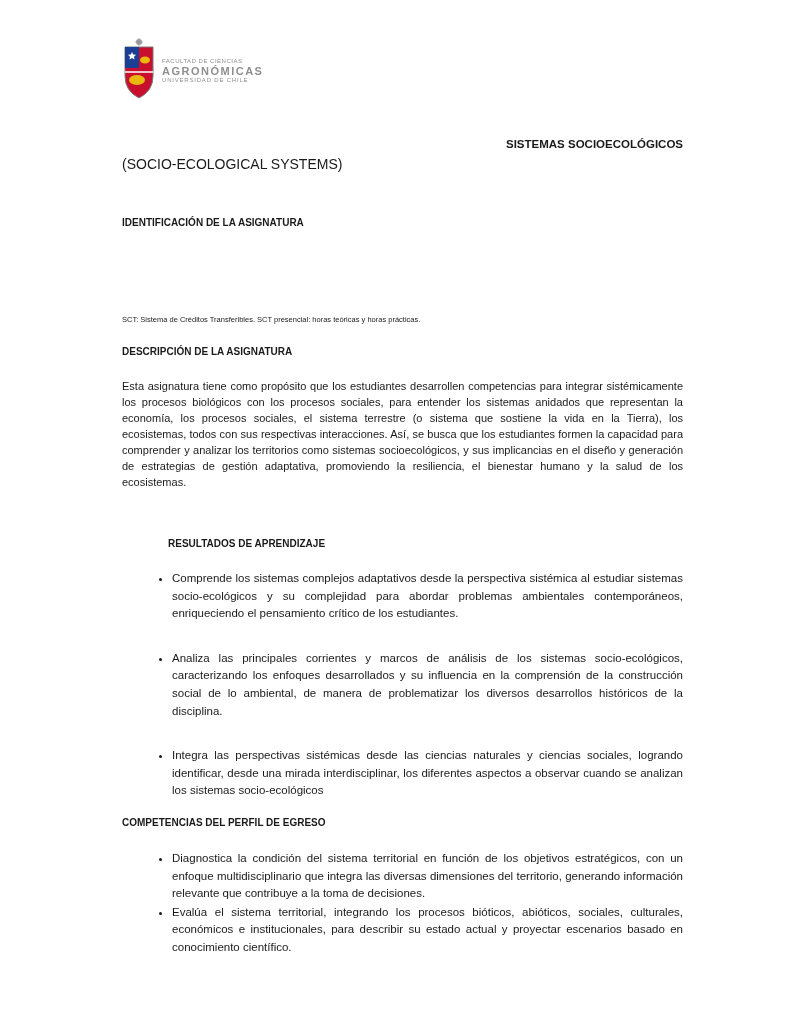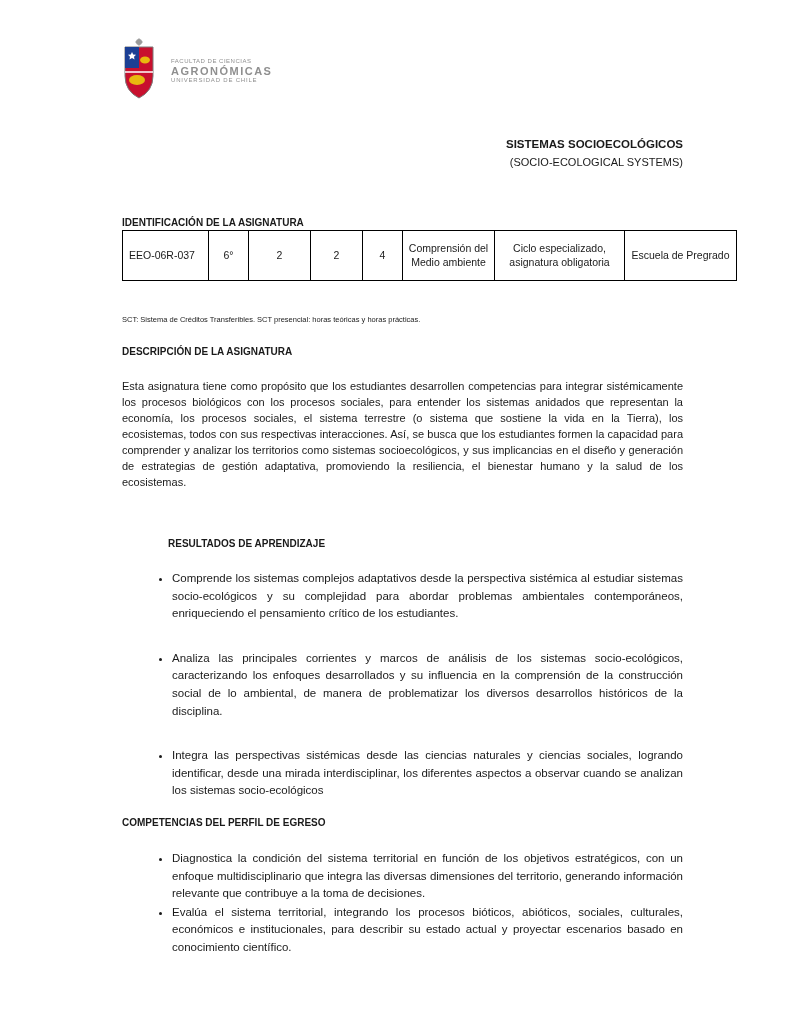--- a/index.html
+++ b/index.html
@@ -13,21 +13,21 @@
     overflow: hidden;
   }
 
   
   .logo-row {
     position: absolute;
     left: 122px;
     top: 38px;
     display: flex;
     align-items: center;
-    gap: 15px;
+    gap: 6px;
   }
   .logo-text { color: #8f8f8f; line-height: 1.1; }
   .logo-text .l1 { font-size: 6px; letter-spacing: 0.5px; }
   .logo-text .l2 { font-size: 11px; font-weight: bold; letter-spacing: 1.5px; }
   .logo-text .l3 { font-size: 6px; letter-spacing: 0.8px; }
 
   
   .doc-title {
     position: absolute;
     top: 138px;
@@ -35,22 +35,22 @@
     width: 561px;
     text-align: right;
     font-size: 11.5px;
     font-weight: bold;
   }
   .doc-subtitle {
     position: absolute;
     top: 156px;
     left: 122px;
     width: 561px;
-    text-align: right;
-    font-size: 11px;
+    text-align: left;
+    font-size: 14px;
   }
 
   .section-heading {
     font-size: 10px;
     font-weight: bold;
   }
   .h-ident { position: absolute; left: 122px; top: 217px; }
 
   
   .ident-table {
@@ -150,30 +150,20 @@
     <col style="width:86px">
       <col style="width:40px">
       <col style="width:62px">
       <col style="width:52px">
     <col style="width:40px">
       <col style="width:92px">
       <col style="width:130px">
       <col style="width:112px">
   </colgroup>
   <tbody>
-  <tr class="data-row">
-    <td class="code-cell">EEO-06R-037</td>
-    <td>6°</td>
-    <td>2</td>
-    <td>2</td>
-    <td>4</td>
-    <td>Comprensión del Medio ambiente</td>
-    <td>Ciclo especializado, asignatura obligatoria</td>
-    <td>Escuela de Pregrado</td>
-  </tr>
 </tbody>
   </table>
 
 <div class="footnote">SCT: Sistema de Créditos Transferibles. SCT presencial: horas teóricas y horas prácticas.</div>
 
 <div class="section-heading h-desc">DESCRIPCIÓN DE LA ASIGNATURA</div>
 <div class="desc-body">Esta asignatura tiene como propósito que los estudiantes desarrollen competencias para integrar sistémicamente los procesos biológicos con los procesos sociales, para entender los sistemas anidados que representan la economía, los procesos sociales, el sistema terrestre (o sistema que sostiene la vida en la Tierra), los ecosistemas, todos con sus respectivas interacciones. Así, se busca que los estudiantes formen la capacidad para comprender y analizar los territorios como sistemas socioecológicos, y sus implicancias en el diseño y generación de estrategias de gestión adaptativa, promoviendo la resiliencia, el bienestar humano y la salud de los ecosistemas.</div>
 
 <div class="section-heading h-results">RESULTADOS DE APRENDIZAJE</div>
 <ul class="bullets results-list">

